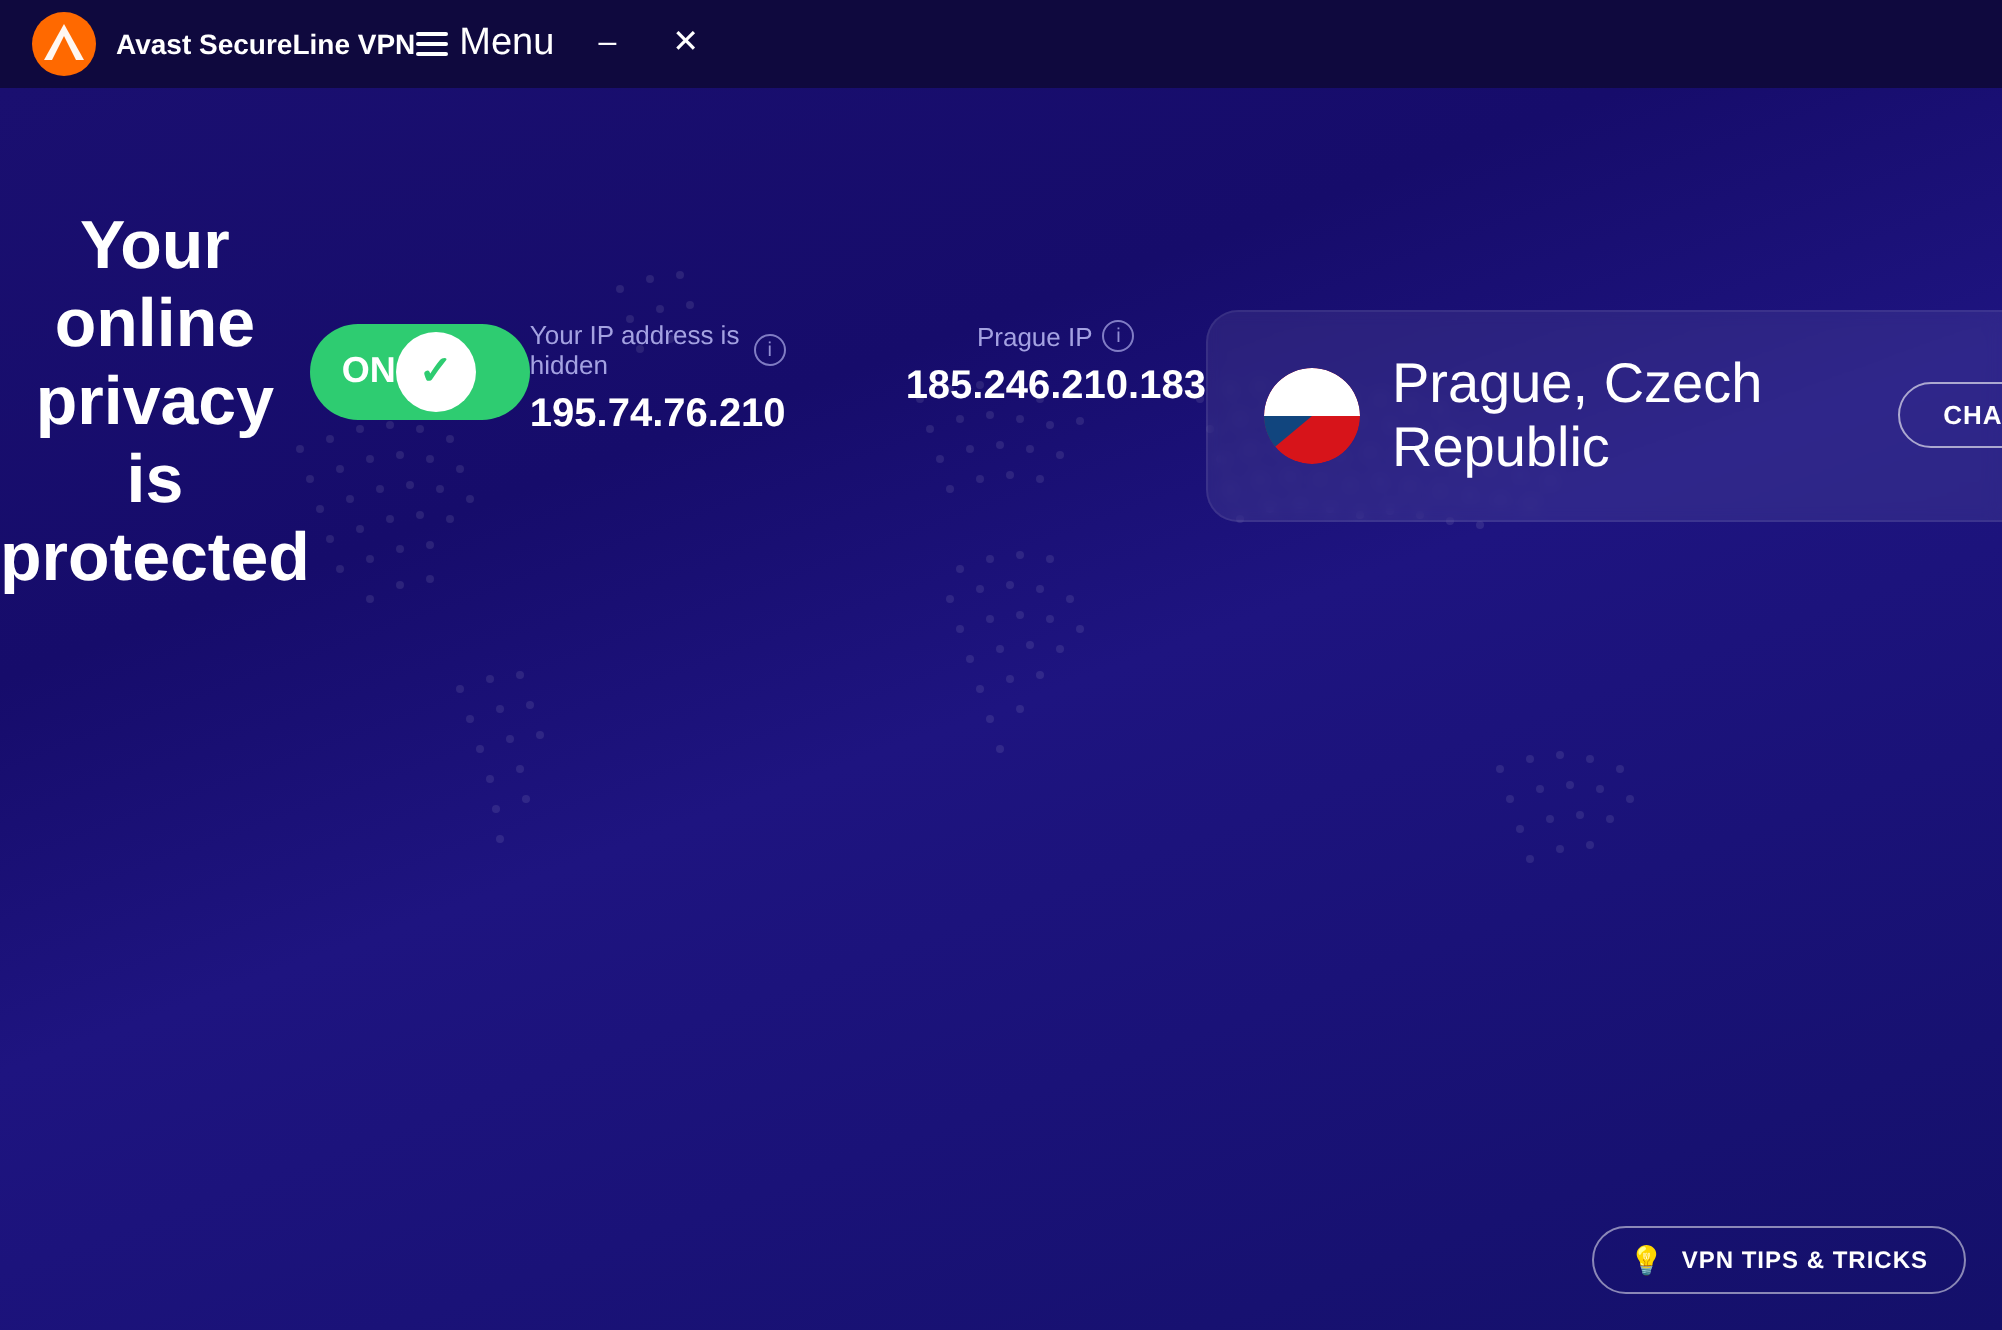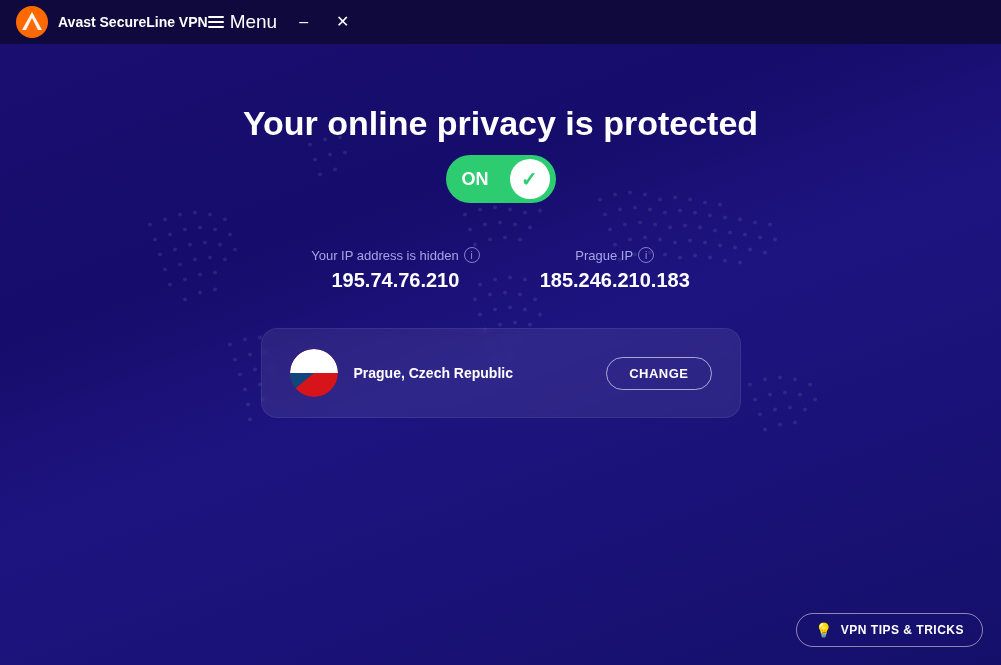--- a/index.html
+++ b/index.html
@@ -106,21 +106,21 @@
       height: 100%;
       opacity: 0.15;
       pointer-events: none;
     }
 
     
     .content {
       position: relative;
       z-index: 2;
       display: flex;
-      flex-direction: column;
+      flex-direction: row;
       align-items: center;
       width: 100%;
       padding-top: 60px;
     }
 
     .main-title {
       font-size: 34px;
       font-weight: 700;
       color: white;
       text-align: center;
@@ -142,21 +142,20 @@
     .toggle {
       display: flex;
       align-items: center;
       width: 110px;
       height: 48px;
       background: #2ecc71;
       border-radius: 30px;
       padding: 4px 6px;
       cursor: pointer;
       position: relative;
-      justify-content: space-between;
     }
 
     .toggle-label {
       font-size: 18px;
       font-weight: 700;
       color: white;
       padding-left: 10px;
     }
 
     .toggle-circle {
@@ -253,22 +252,22 @@
     .flag-circle {
       width: 48px;
       height: 48px;
       border-radius: 50%;
       overflow: hidden;
       flex-shrink: 0;
       position: relative;
     }
 
     .location-name {
-      font-size: 14px;
-      font-weight: 700;
+      font-size: 28px;
+      font-weight: 400;
       color: white;
     }
 
     .change-btn {
       background: transparent;
       border: 1.5px solid rgba(255, 255, 255, 0.6);
       color: white;
       border-radius: 20px;
       padding: 8px 22px;
       font-size: 13px;

